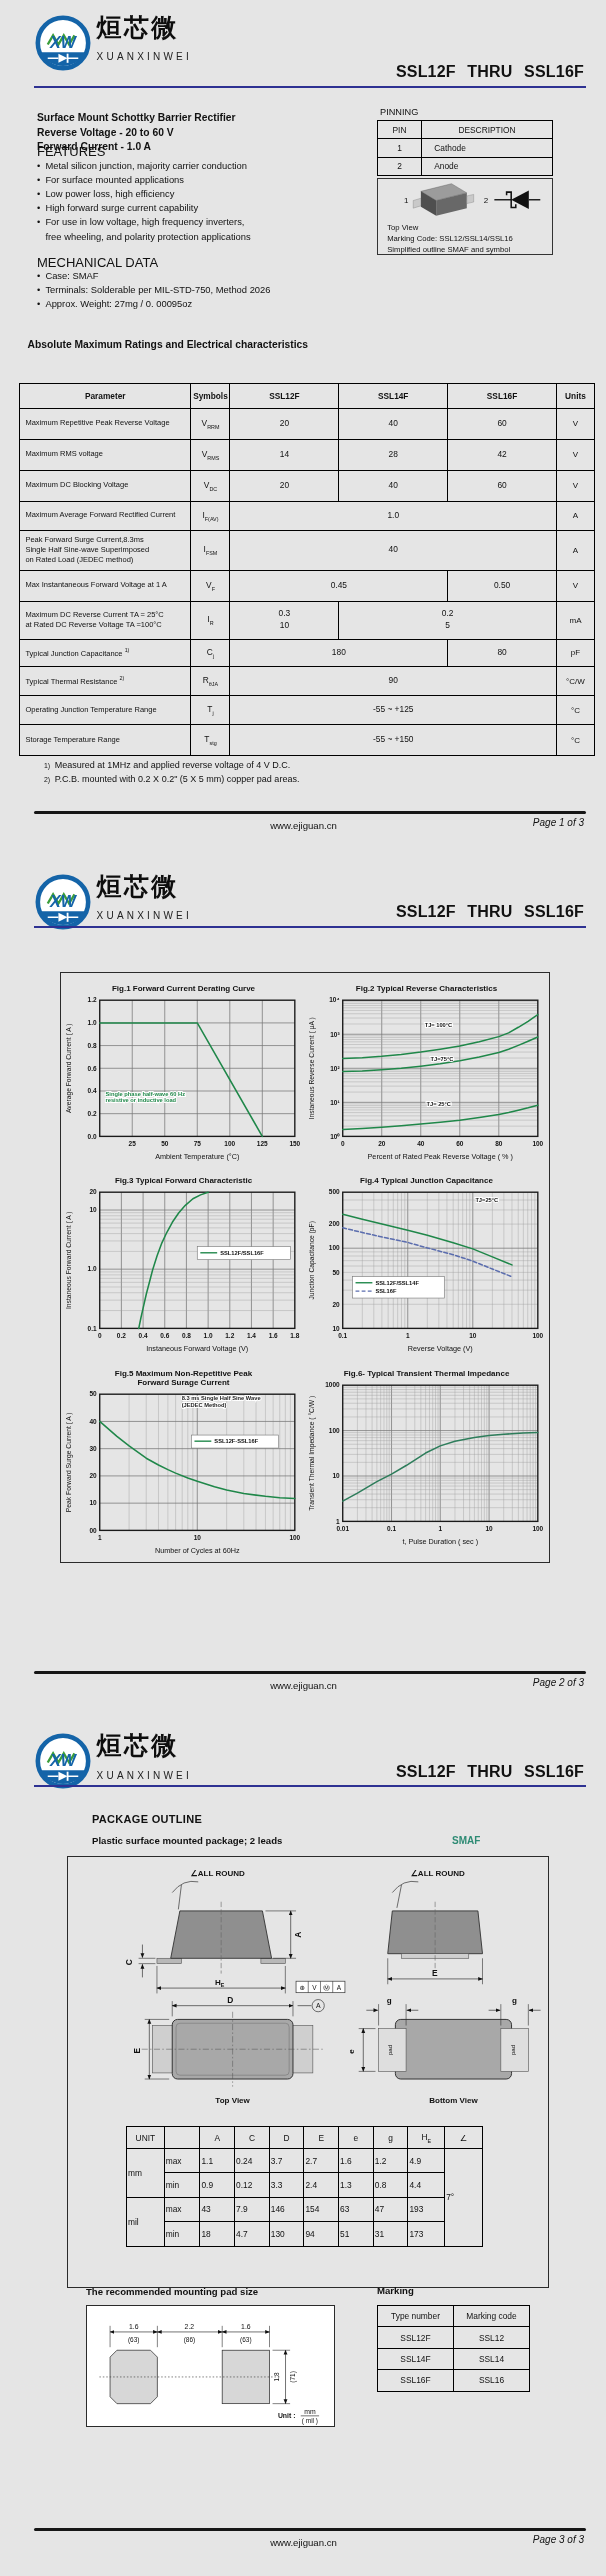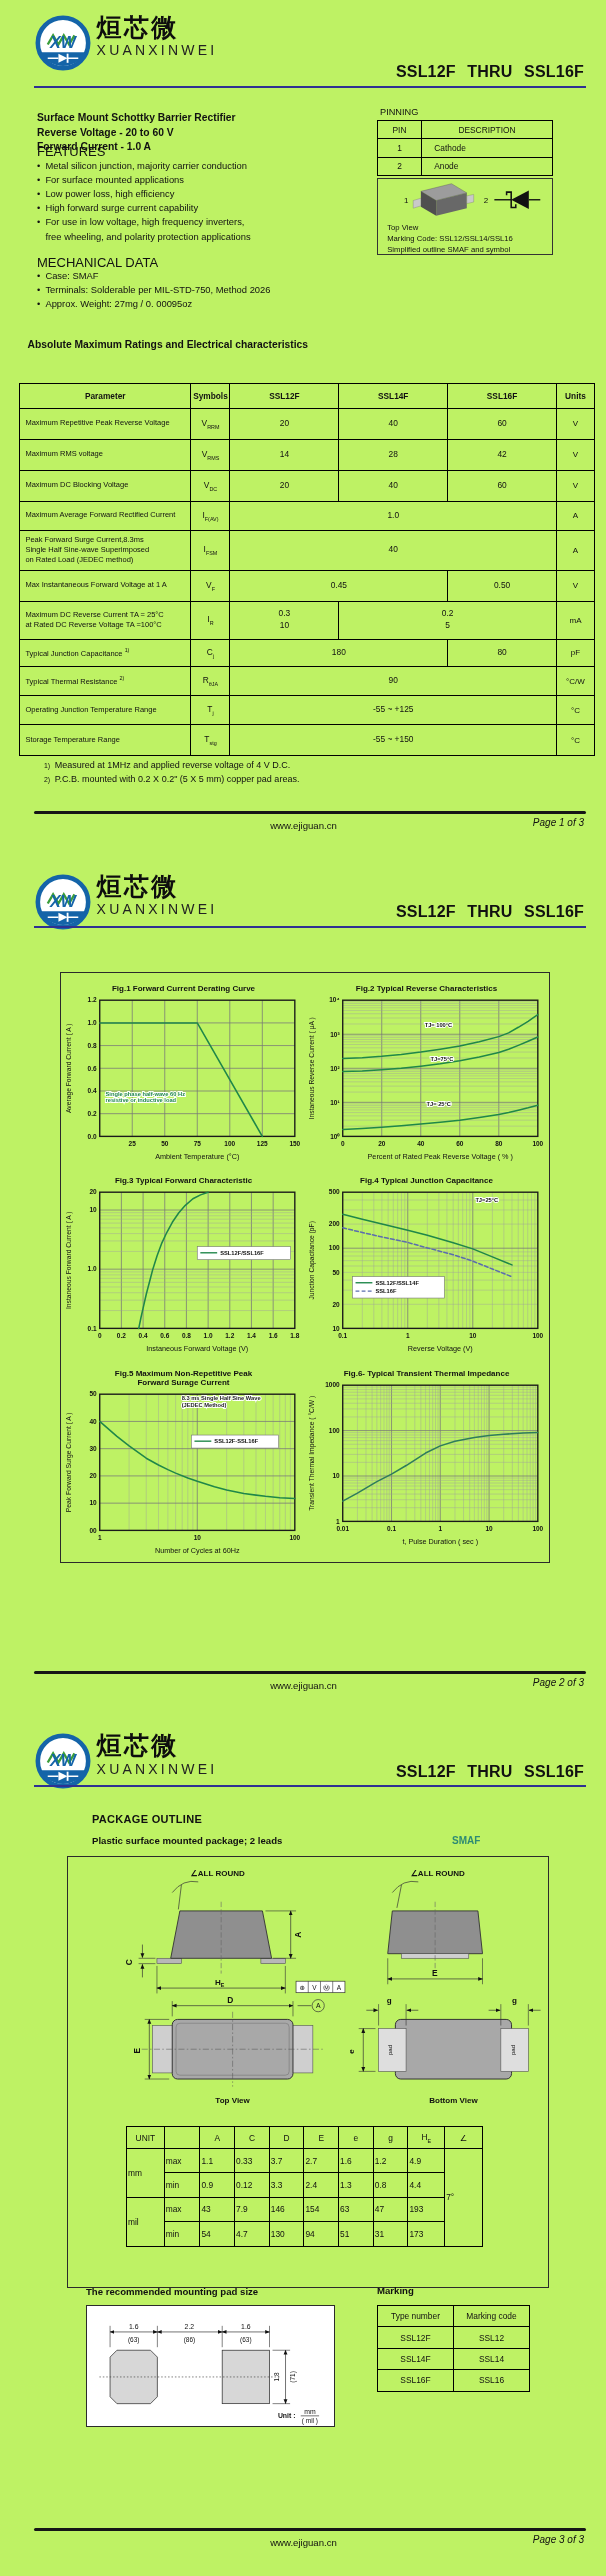--- a/index.html
+++ b/index.html
@@ -1,25 +1,25 @@
 <!DOCTYPE html>
 <html style="font-size:12.2px"><head>
 <meta charset="utf-8">
 <style>
   html,body{margin:0;padding:0;background:#fff}
-  #doc{position:relative;width:607px;height:2576px;background:#bef264;overflow:hidden;
+  #doc{position:relative;width:607px;height:2576px;background:#e5e5e5;overflow:hidden;
        font-family:"Liberation Sans",sans-serif;color:#111}
   .abs{position:absolute}
   svg{font-family:inherit}
   .pre{white-space:pre-line}
   
   .logo-wrap{display:flex;align-items:flex-start}
   .logo-text{margin-left:4.6px}
   .logo-cn{font-size:25px;font-weight:bold;letter-spacing:2.3px;line-height:1.05;color:#0d0d0d}
-  .logo-en{font-size:14px;letter-spacing:3.2px;color:#222;margin-top:2px}
+  .logo-en{font-size:10px;letter-spacing:3.2px;color:#222;margin-top:11px}
   .doc-title{font-size:16px;font-weight:bold;word-spacing:6.9px;letter-spacing:0.2px}
   .hrule{height:2.3px;background:#2e3192}
   .frule{height:3.1px;background:#161616;border-radius:1.5px}
   .site{font-size:9.6px;text-align:center}
   .pg{font-size:10px;font-style:italic}
   
   .summary{font-size:10.3px;font-weight:bold;line-height:1.42}
   .sect-h{font-size:13px;font-weight:normal}
   .feat{font-size:9.4px;line-height:1.5}
   .feat .row{display:flex}
@@ -794,21 +794,21 @@
           <th>E</th>
           <th>e</th>
           <th>g</th>
           <th><span>H</span><sub>E</sub></th>
           <th>∠</th>
         </tr>
         <tr>
           <td rowspan="2">mm</td>
           <td>max</td>
           <td>1.1</td>
-          <td>0.33</td>
+          <td>0.24</td>
           <td>3.7</td>
           <td>2.7</td>
           <td>1.6</td>
           <td>1.2</td>
           <td>4.9</td>
           <td rowspan="4">7°</td>
         </tr>
         <tr>
           <td>min</td>
           <td>0.9</td>
@@ -825,21 +825,21 @@
           <td>43</td>
           <td>7.9</td>
           <td>146</td>
           <td>154</td>
           <td>63</td>
           <td>47</td>
           <td>193</td>
         </tr>
         <tr>
           <td>min</td>
-          <td>54</td>
+          <td>18</td>
           <td>4.7</td>
           <td>130</td>
           <td>94</td>
           <td>51</td>
           <td>31</td>
           <td>173</td>
         </tr>
       </tbody>
         </table>
     </div>

